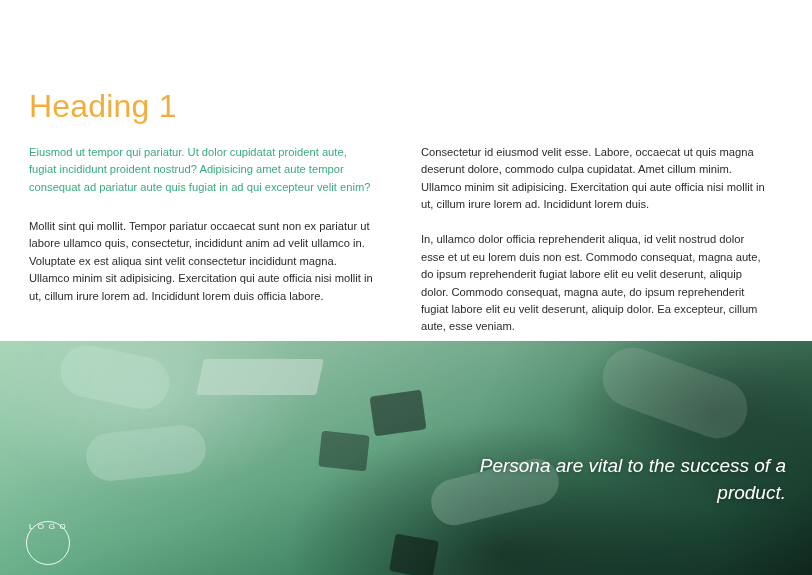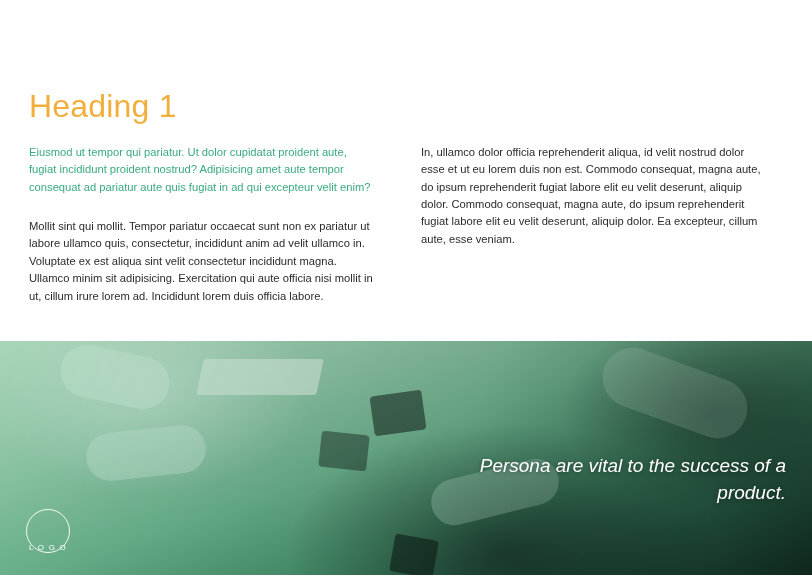--- a/index.html
+++ b/index.html
@@ -113,28 +113,28 @@
     color: #ffffff;
     font-size: 19px;
     font-style: italic;
     line-height: 1.42;
     text-shadow: 0 1px 4px rgba(0,0,0,0.35);
   }
   
   .logo {
     position: absolute;
     left: 26px;
-    bottom: 28px;
+    bottom: 16px;
     width: 42px;
     height: 42px;
     border: 1.5px solid rgba(255,255,255,0.9);
     border-radius: 50%;
     color: #ffffff;
     display: flex;
-    align-items: flex-end;
+    align-items: flex-start;
     justify-content: center;
     font-size: 8px;
     letter-spacing: 1.2px;
   }
   
   .bottom-bar {
     position: absolute;
     left: 0;
     bottom: 0;
     width: 812px;
@@ -150,20 +150,21 @@
   <h1 class="heading">Heading 1</h1>
 
   <div class="columns">
 
     <div class="col left">
       <p class="lead">Eiusmod ut tempor qui pariatur. Ut dolor cupidatat proident aute, fugiat incididunt proident nostrud? Adipisicing amet aute tempor consequat ad pariatur aute quis fugiat in ad qui excepteur velit enim?</p>
       <p class="body">Mollit sint qui mollit. Tempor pariatur occaecat sunt non ex pariatur ut labore ullamco quis, consectetur, incididunt anim ad velit ullamco in. Voluptate ex est aliqua sint velit consectetur incididunt magna. Ullamco minim sit adipisicing. Exercitation qui aute officia nisi mollit in ut, cillum irure lorem ad. Incididunt lorem duis officia labore.</p>
     </div>
 
     <div class="col right">
+      <p class="body">Consectetur id eiusmod velit esse. Labore, occaecat ut quis magna deserunt dolore, commodo culpa cupidatat. Amet cillum minim. Ullamco minim sit adipisicing. Exercitation qui aute officia nisi mollit in ut, cillum irure lorem ad. Incididunt lorem duis.</p>
       <p class="body">In, ullamco dolor officia reprehenderit aliqua, id velit nostrud dolor esse et ut eu lorem duis non est. Commodo consequat, magna aute, do ipsum reprehenderit fugiat labore elit eu velit deserunt, aliquip dolor. Commodo consequat, magna aute, do ipsum reprehenderit fugiat labore elit eu velit deserunt, aliquip dolor. Ea excepteur, cillum aute, esse veniam.</p>
     </div>
 
   </div>
 
   <div class="image-band">
     <div class="photo"></div>
     <div class="shape hand1"></div>
     <div class="shape hand2"></div>
     <div class="shape laptop"></div>

